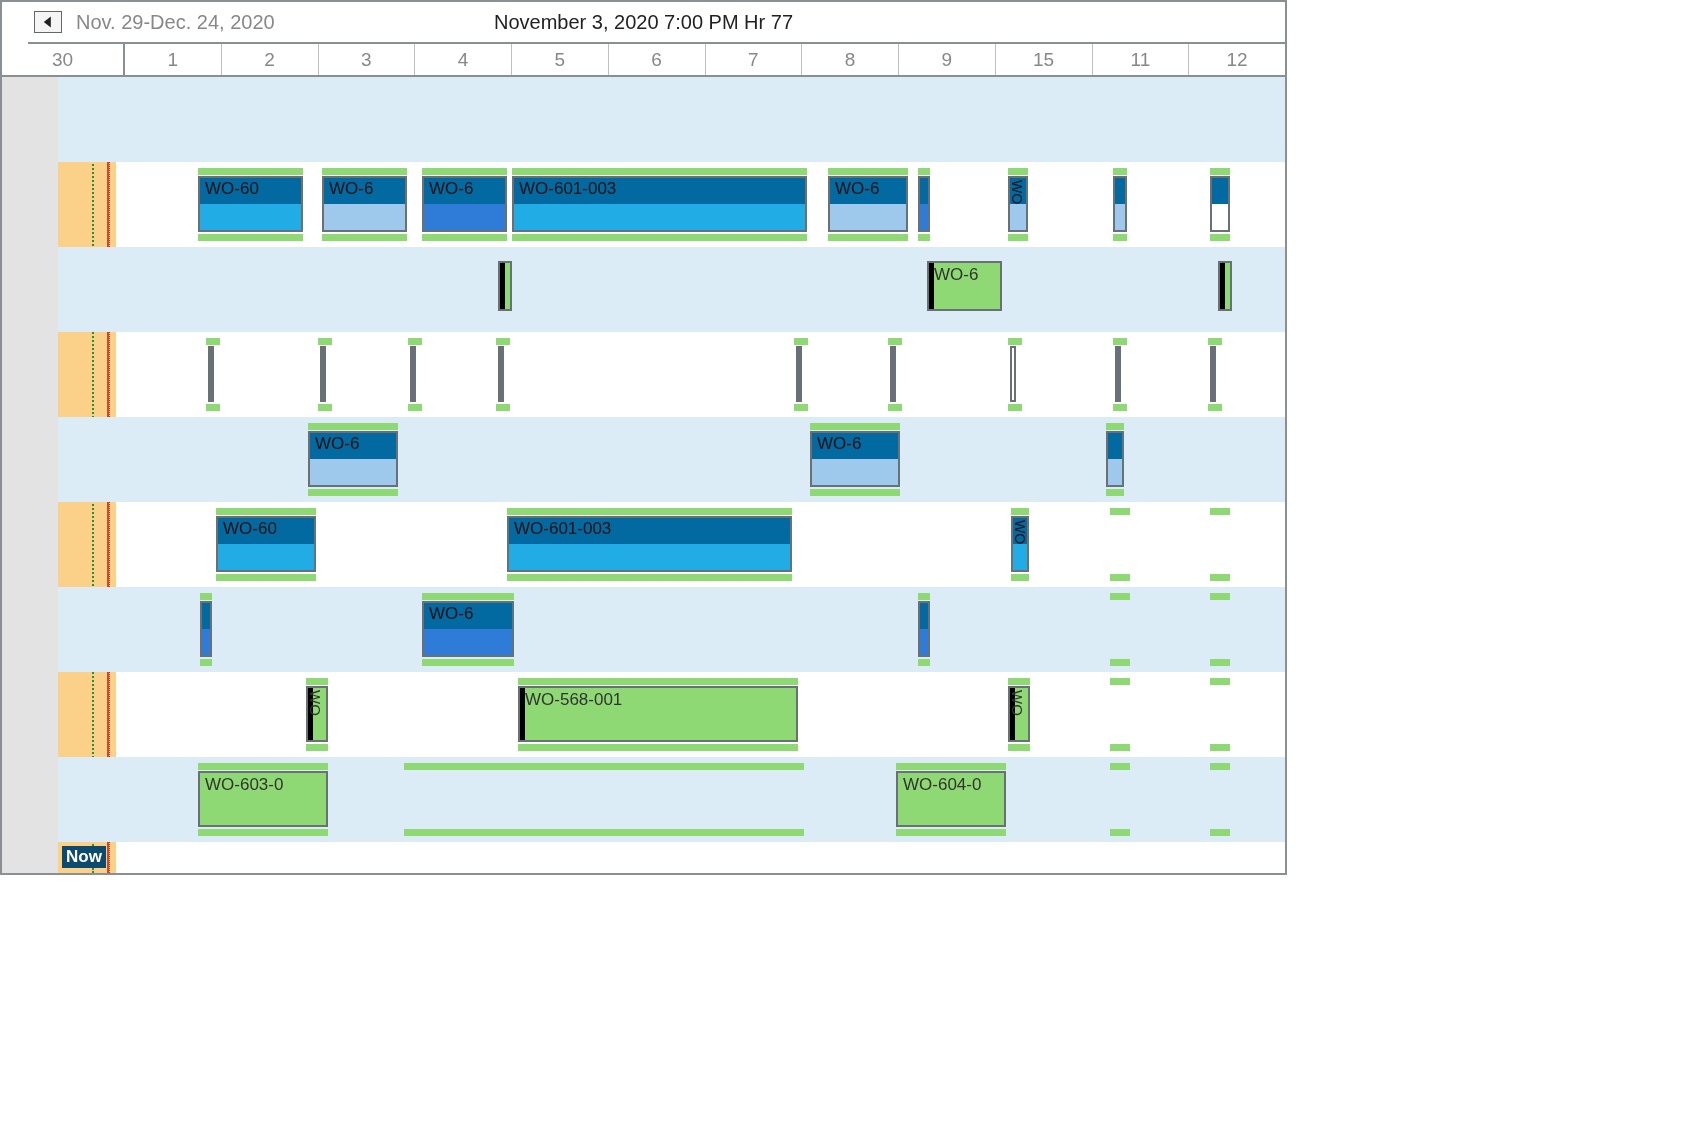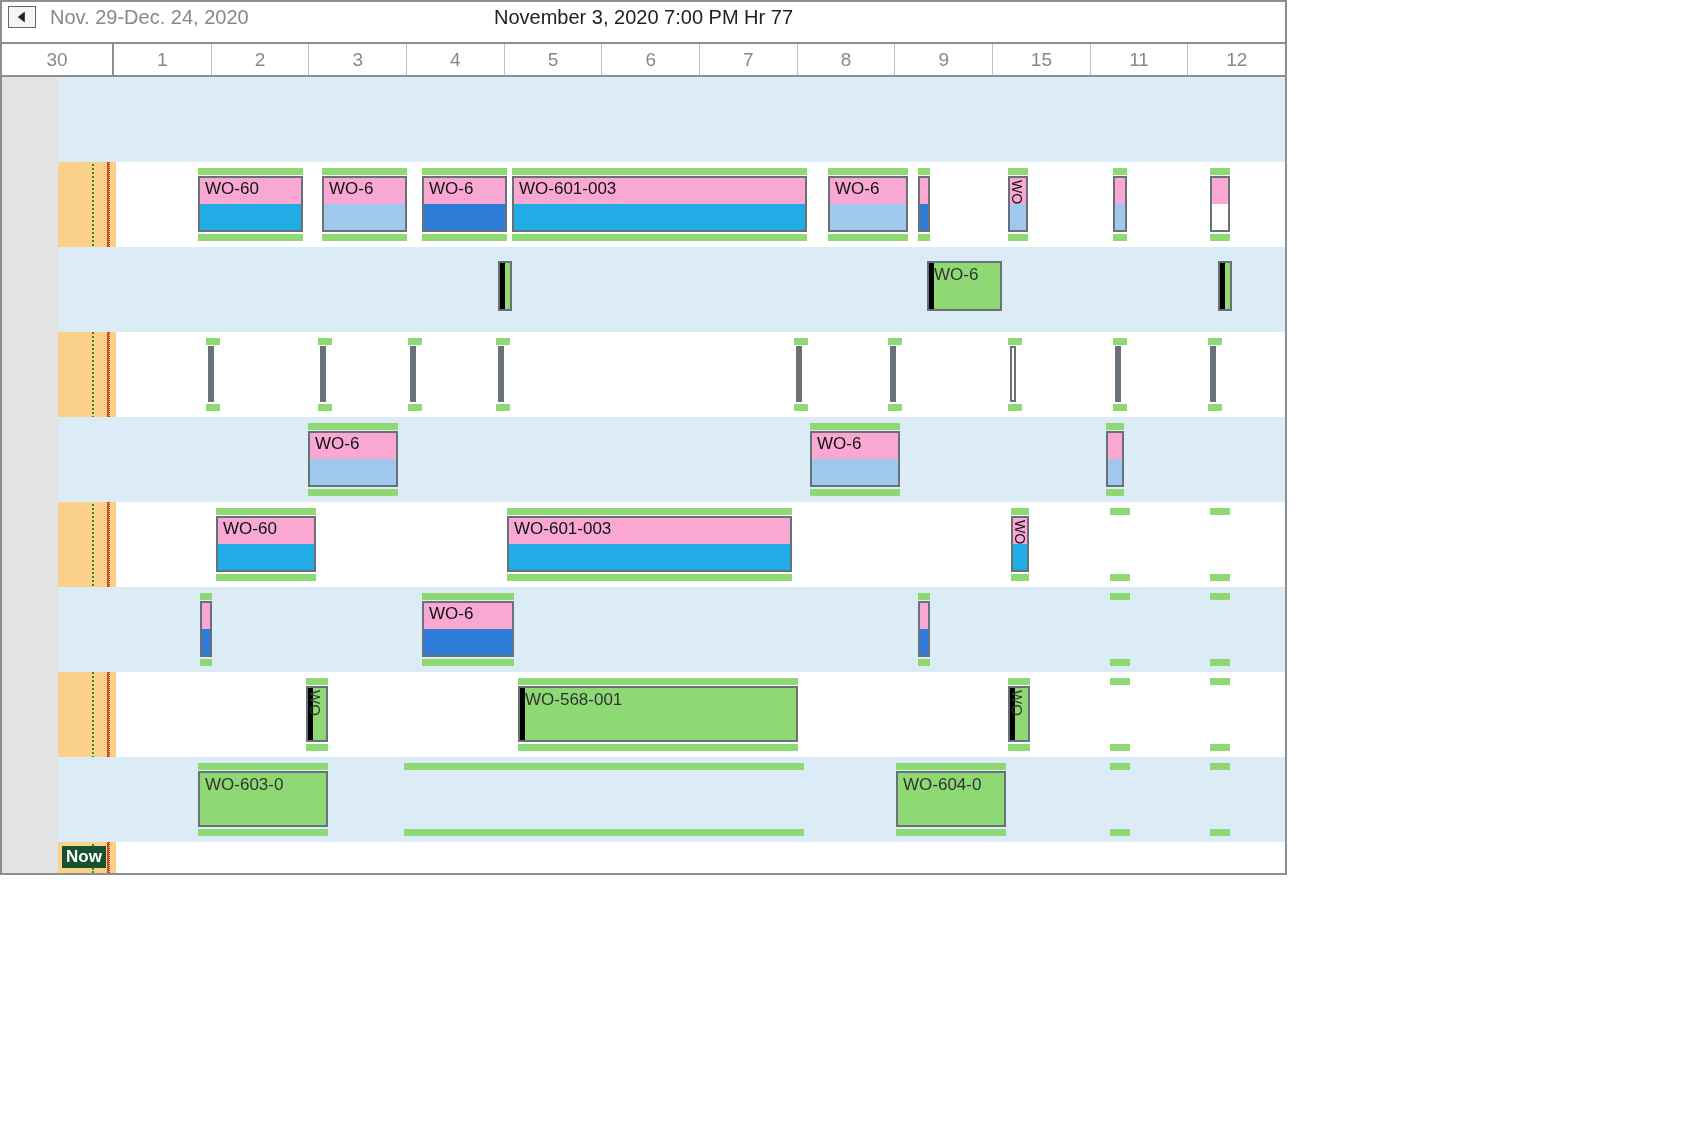--- a/index.html
+++ b/index.html
@@ -1,44 +1,44 @@
 <!DOCTYPE html>
 <html><head>
 <meta charset="utf-8">
 <style>
   * { box-sizing: border-box; }
   html, body { margin:0; padding:0; }
   body { font-family: Arial, sans-serif; font-size:18px; color:#333;}
   .root { border:2px solid #8a8f94; width:1287px; position:relative; background:#fff; }
   
-  .hdr { display:flex; height:42px; border-bottom:2px solid #8a8f94; padding:4px 6px; gap:10px; }
+  .hdr { display:flex; align-items:center; height:42px; border-bottom:2px solid #8a8f94; padding:4px 6px; gap:10px;margin-left:26px; }
   .back-btn { width:28px; height:22px; border:1px solid #666; background:#f5f5f5; display:flex; align-items:center; justify-content:center; cursor:pointer;}
   .back-btn svg { width:14px; height:14px; }
   .range { color:#888; font-size:20px; margin-left:4px;}
   .center { position:absolute; left:50%; transform:translateX(-50%); font-size:20px; color:#222;}
   
   .tl-hd { display:flex; height:33px; border-bottom:2px solid #8a8f94; }
-  .th-first { width:112px; border-right:2px solid #8a8f94; display:flex; align-items:center; justify-content:center; color:#888; font-size:19px; position:relative;}
+  .th-first { width:123px; border-right:2px solid #8a8f94; display:flex; align-items:center; justify-content:center; color:#888; font-size:19px; position:relative;}
   .th-segs { flex:1; display:flex; }
   .th-seg { flex:1; border-right:1px solid #bcc0c3; display:flex; align-items:center; justify-content:center; color:#888; font-size:19px;}
   .th-seg:last-child { border-right:none;}
   
   .grid { position:relative; height:796px; }
   .left-col { position:absolute; left:0; top:0; width:56px; height:100%; background:#e3e3e3; }
   .clock-col { position:absolute; left:56px; top:0; width:58px; height:100%; background:#fbd18a; }
   .clock-col .now-line { position:absolute; right:6px; top:0; width:0; height:100%; border-left:2px solid #d04a28; border-right:1px dotted #b03a20;}
   .clock-col .green-line { position:absolute; right:22px; top:0; width:0; height:100%; border-left:2px dotted #2f8f2f;}
-  .now-badge { position:absolute; left:60px; bottom:5px; background:#14532d; color:#fff; font-weight:bold; padding:1px 4px; font-size:17px;}
+  .now-badge { position:absolute; left:60px; bottom:5px; background:#0c4a6e; color:#fff; font-weight:bold; padding:1px 4px; font-size:17px;}
   .rows { position:absolute; left:56px; right:0; top:0; height:100%; }
   .row { position:absolute; left:0; right:0; height:85px; }
   .row.even { background:transparent; }
   .row.odd { background:#dcecf7; }
   
   .bar { position:absolute; border:2px solid #6a7176; height:56px; overflow:hidden; }
-  .bar .top { height:50%; background:#f9a8d4; padding:1px 5px; font-size:17px; color:#111; white-space:nowrap; overflow:hidden;}
+  .bar .top { height:50%; background:#0369a1; padding:1px 5px; font-size:17px; color:#111; white-space:nowrap; overflow:hidden;}
   .bar .bot { height:50%; }
   .bar.green-only { border:2px solid #6a7176; background:#8ed973; padding:2px 5px; font-size:17px; white-space:nowrap; overflow:hidden;}
   .bar.black-edge::before { content:""; position:absolute; left:0; top:0; width:5px; height:100%; background:#000;}
   .tab-top { position:absolute; height:7px; background:#8ed973;}
   .tab-bot { position:absolute; height:7px; background:#8ed973;}
   .stick { position:absolute; width:6px; border:2px solid #6a7176; background:#fff; height:56px;}
   .stick.dark { background:#6a7176;}
   
   .c-br { background:#22ace5;}
   .c-lt { background:#9ec8ec;}

